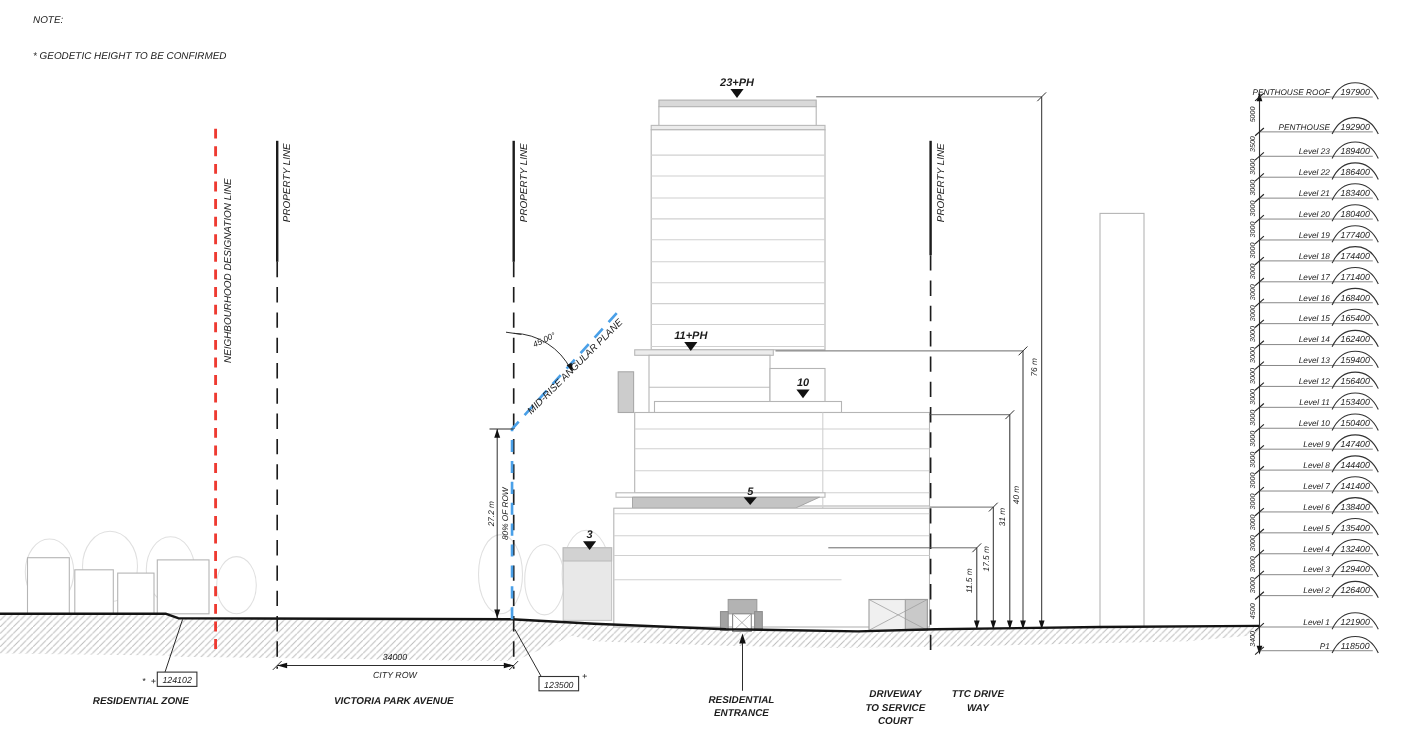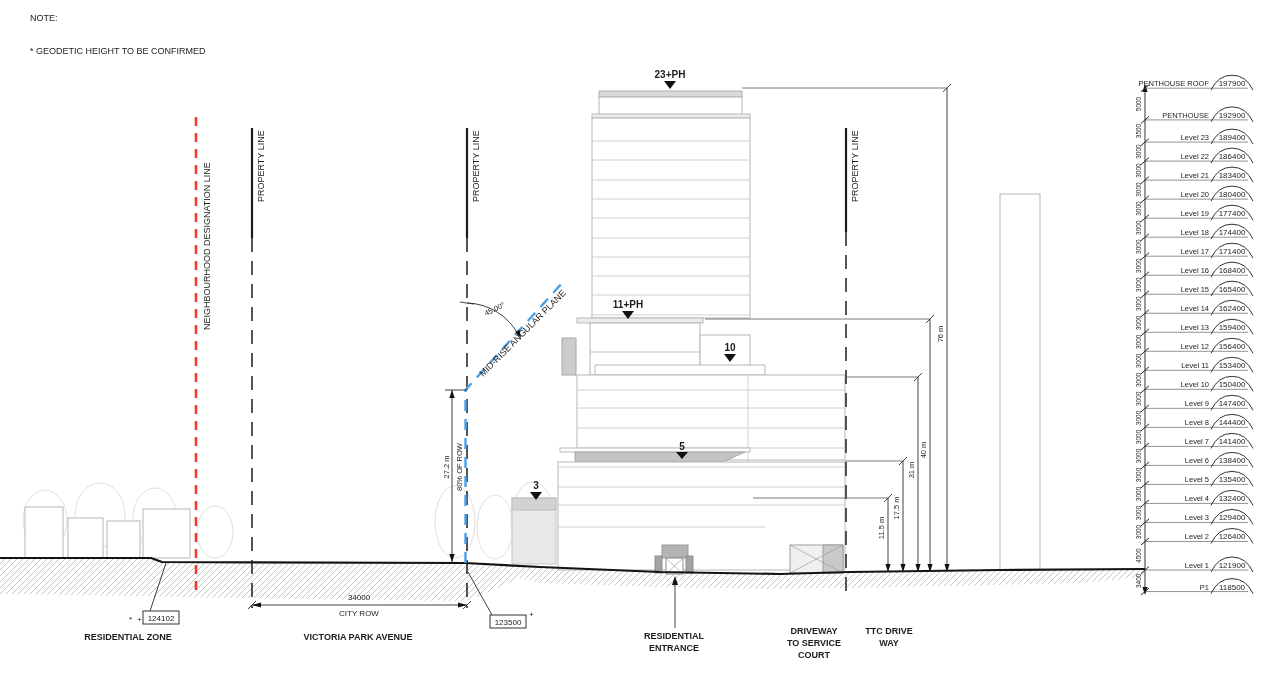--- a/index.html
+++ b/index.html
@@ -1,16 +1,16 @@
 <!DOCTYPE html>
 <html><head>
 <meta charset="utf-8">
 <style>
   html,body{margin:0;padding:0;background:#fff;}
-  .stage{position:relative;width:1280px;height:673px;background:#8b5cf6;overflow:hidden;}
+  .stage{position:relative;width:1280px;height:673px;background:#8b5cf6;overflow:hidden;font-style:italic;}
   svg{display:block;}
   .txt{font-family:"Liberation Sans","DejaVu Sans",sans-serif;fill:#1c1c1c;}
   .t6{font-size:6.5px;} .t7{font-size:7.5px;} .t8{font-size:8px;} .t9{font-size:9px;}
   .t10{font-size:10px;} .bold{font-weight:bold;}
   .dim{stroke:#2a2a2a;stroke-width:0.9;fill:none;}
   .dimthin{stroke:#555;stroke-width:0.8;fill:none;}
   .olight{stroke:#b5b5b5;stroke-width:1;fill:#ffffff;}
   .fl{stroke:#d0d0d0;stroke-width:1;fill:none;}
   .fld{stroke:#bdbdbd;stroke-width:1;fill:none;}
   .tree{stroke:#e0e0e0;stroke-width:1;fill:none;}

